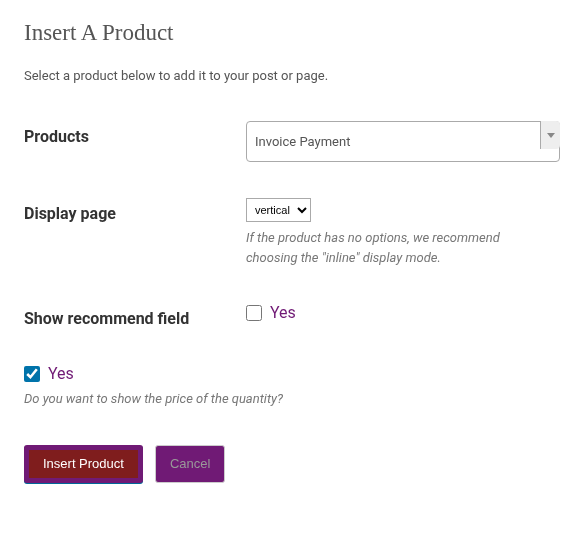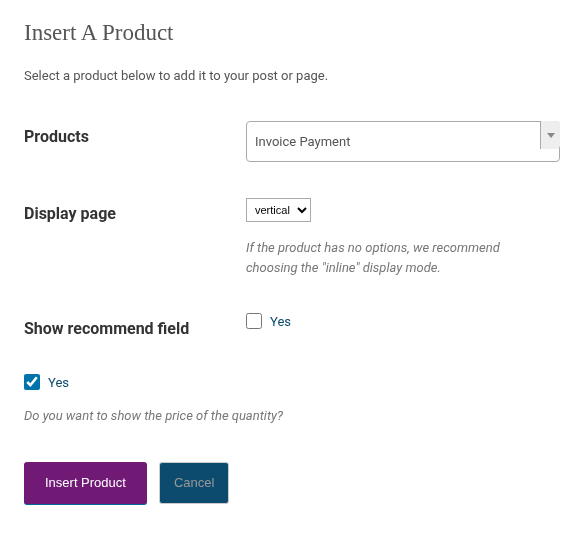--- a/index.html
+++ b/index.html
@@ -73,58 +73,58 @@
   padding: 2px 4px;
   border: 1px solid #aaa;
   background: #fff;
   height: 24px;
 }
 .hint {
   font-style: italic;
   color: #777;
   font-size: 13px;
   line-height: 1.5;
-  margin-top: 16px;
+  margin-top: 6px;
   max-width: 300px;
 }
 .checkbox-row {
   display: flex;
   align-items: center;
   gap: 8px;
 }
 input[type=checkbox] {
   width: 16px;
   height: 16px;
   accent-color: #0073aa;
   cursor: pointer;
 }
 .cb-label {
-  font-size: 13px;
-  color: #0c4a6e;
+  font-size: 16px;
+  color: #701a75;
 }
 .actions {
   display: flex;
   gap: 12px;
   margin-top: 24px;
 }
 .btn {
   font-size: 13px;
   padding: 6px 14px;
   border-radius: 3px;
   cursor: pointer;
   line-height: 1.3;
 }
 .btn-primary {
-  background: #701a75;
+  background: #7f1d1d;
   color: #fff;
-  border: 7px solid #701a75;
+  border: 5px solid #701a75;
   box-shadow: 0 1px 0 #006799;
 }
 .btn-secondary {
-  background: #0c4a6e;
+  background: #701a75;
   color: #999;
   border: 1px solid #ccc;
 }
 </style>
 </head>
 <body>
 
 <h1>Insert A Product</h1>
 <p class="subtitle">Select a product below to add it to your post or page.</p>
 

